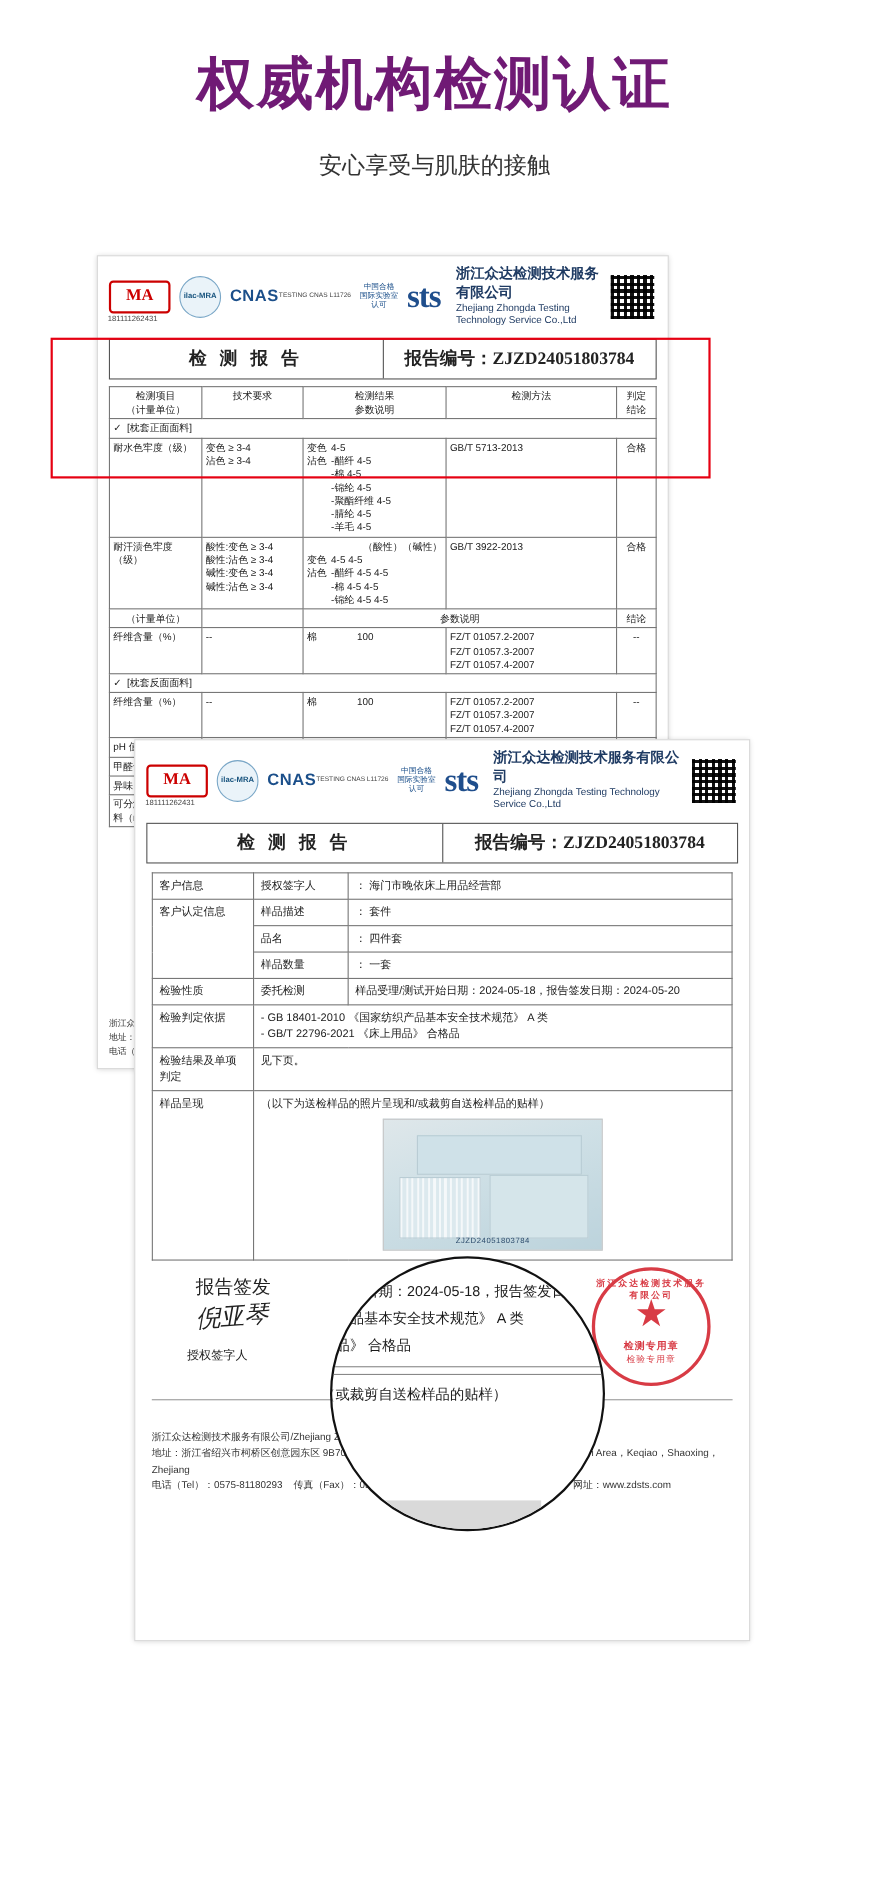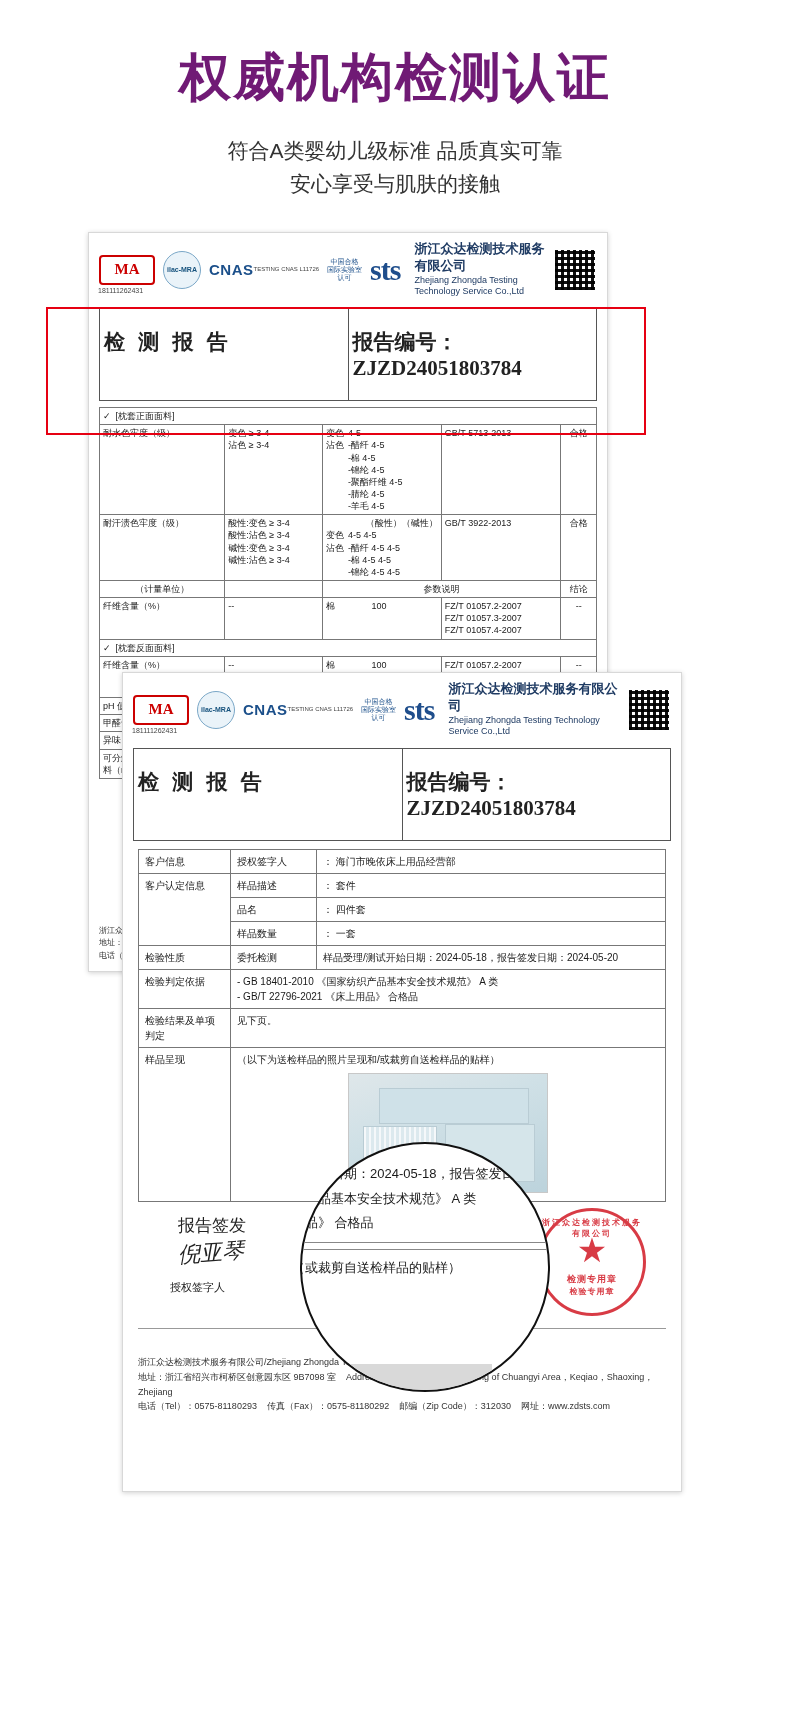--- a/index.html
+++ b/index.html
@@ -85,22 +85,22 @@
       repeating-linear-gradient(90deg,#111 0 3px,#fff 3px 6px),
       repeating-linear-gradient(0deg,#111 0 3px,#fff 3px 6px);
     background-blend-mode: multiply;
     border: 2px solid #fff;
   }
 
   .rpt-titlebar {
     display: flex; margin: 4px 10px 0 10px; border: 1px solid #555;
   }
   .rpt-titlebar .cell {
-    flex: 1; text-align: left; padding: 19px 4px;
-    font-size: 21px; font-weight: bold; letter-spacing: 4px;
+    flex: 1; text-align: center; padding: 7px 4px;
+    font-size: 16px; font-weight: bold; letter-spacing: 4px;
     font-family: "Liberation Serif", serif;
   }
   .rpt-titlebar .cell + .cell { border-left: 1px solid #555; letter-spacing: 0; }
   .rpt-titlebar .cell.no-num { letter-spacing: 0; }
 
   
   table.t { border-collapse: collapse; width: calc(100% - 20px); margin: 6px 10px 0 10px; }
   table.t td, table.t th {
     border: 1px solid #777; font-size: 9px; padding: 2px 3px;
     vertical-align: top; color: #1a1a1a; line-height: 1.35;
@@ -154,21 +154,21 @@
     font-family: "Liberation Serif", serif; font-style: italic; color:#222;
     transform: rotate(-4deg);
   }
   .stamp {
     position: absolute; right: 20px; top: 0px; width: 108px; height: 108px;
     border: 3px solid #d3212c; border-radius: 50%;
     color: #d3212c; text-align: center; opacity: .88;
   }
   .stamp .star { font-size: 34px; line-height: 46px; margin-top: 16px; }
   .stamp .txt { font-size: 9px; font-weight: bold; letter-spacing: 1px; }
-  .stamp .txt2 { font-size: 8px; letter-spacing: 1px; font-weight: bold; }
+  .stamp .txt2 { font-size: 8px; letter-spacing: 1px; }
   .stamp-arc {
     position:absolute; left: 0; right: 0; top: 6px;
     font-size: 8px; font-weight: bold; letter-spacing: 2px;
   }
 
   
   .magnifier {
     position: absolute; left: 300px; top: 1142px; width: 250px; height: 250px;
     border: 2px solid #111; border-radius: 50%; background: #fff;
     overflow: hidden; z-index: 8;
@@ -185,21 +185,20 @@
   }
   .rpt-footer .pg { text-align: center; font-size: 9.5px; margin-bottom: 4px; letter-spacing:1px; }
   .r1-addr { position:absolute; left: 10px; bottom: 8px; font-size: 8px; color:#333; line-height:1.6; }
 </style>
 </head>
 <body>
 
 <div class="hero">
   <div class="hero-title">权威机构检测认证</div>
   <div class="hero-sub">
-    <div>符合A类婴幼儿级标准 品质真实可靠</div>
     <div>安心享受与肌肤的接触</div>
   </div>
 </div>
 
 <div class="report report-1">
 
   <div class="rpt-head">
     <div class="logo-ma">
       <span>MA</span>
       <span class="num">181111262431</span>
@@ -226,20 +225,36 @@
 
   <div class="rpt-titlebar">
     <div class="cell">检 测 报 告</div>
     <div class="cell no-num">
       <span>报告编号：</span><span>ZJZD24051803784</span>
     </div>
   </div>
 
   <table class="t">
     <tbody>
+        <tr>
+      <th style="width:84px">
+        <div>检测项目</div>
+        <div>（计量单位）</div>
+      </th>
+      <th style="width:92px">技术要求</th>
+      <th style="width:130px">
+        <div>检测结果</div>
+        <div>参数说明</div>
+      </th>
+      <th>检测方法</th>
+      <th style="width:36px">
+        <div>判定</div>
+        <div>结论</div>
+      </th>
+    </tr>
     <tr>
       <td colspan="5" class="sec">
         ✓&nbsp;&nbsp;<span>[枕套正面面料]</span>
       </td>
     </tr>
     <tr>
       <td>耐水色牢度（级）</td>
       <td style="white-space:pre-line">变色 ≥ 3-4
 沾色 ≥ 3-4</td>
       <td>

